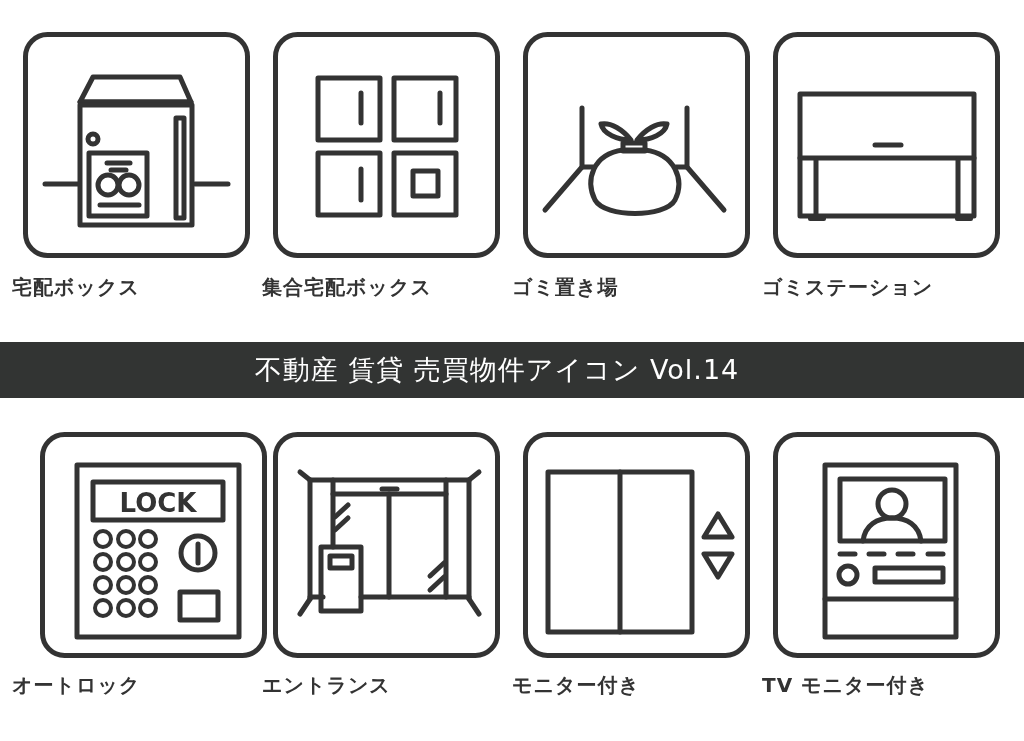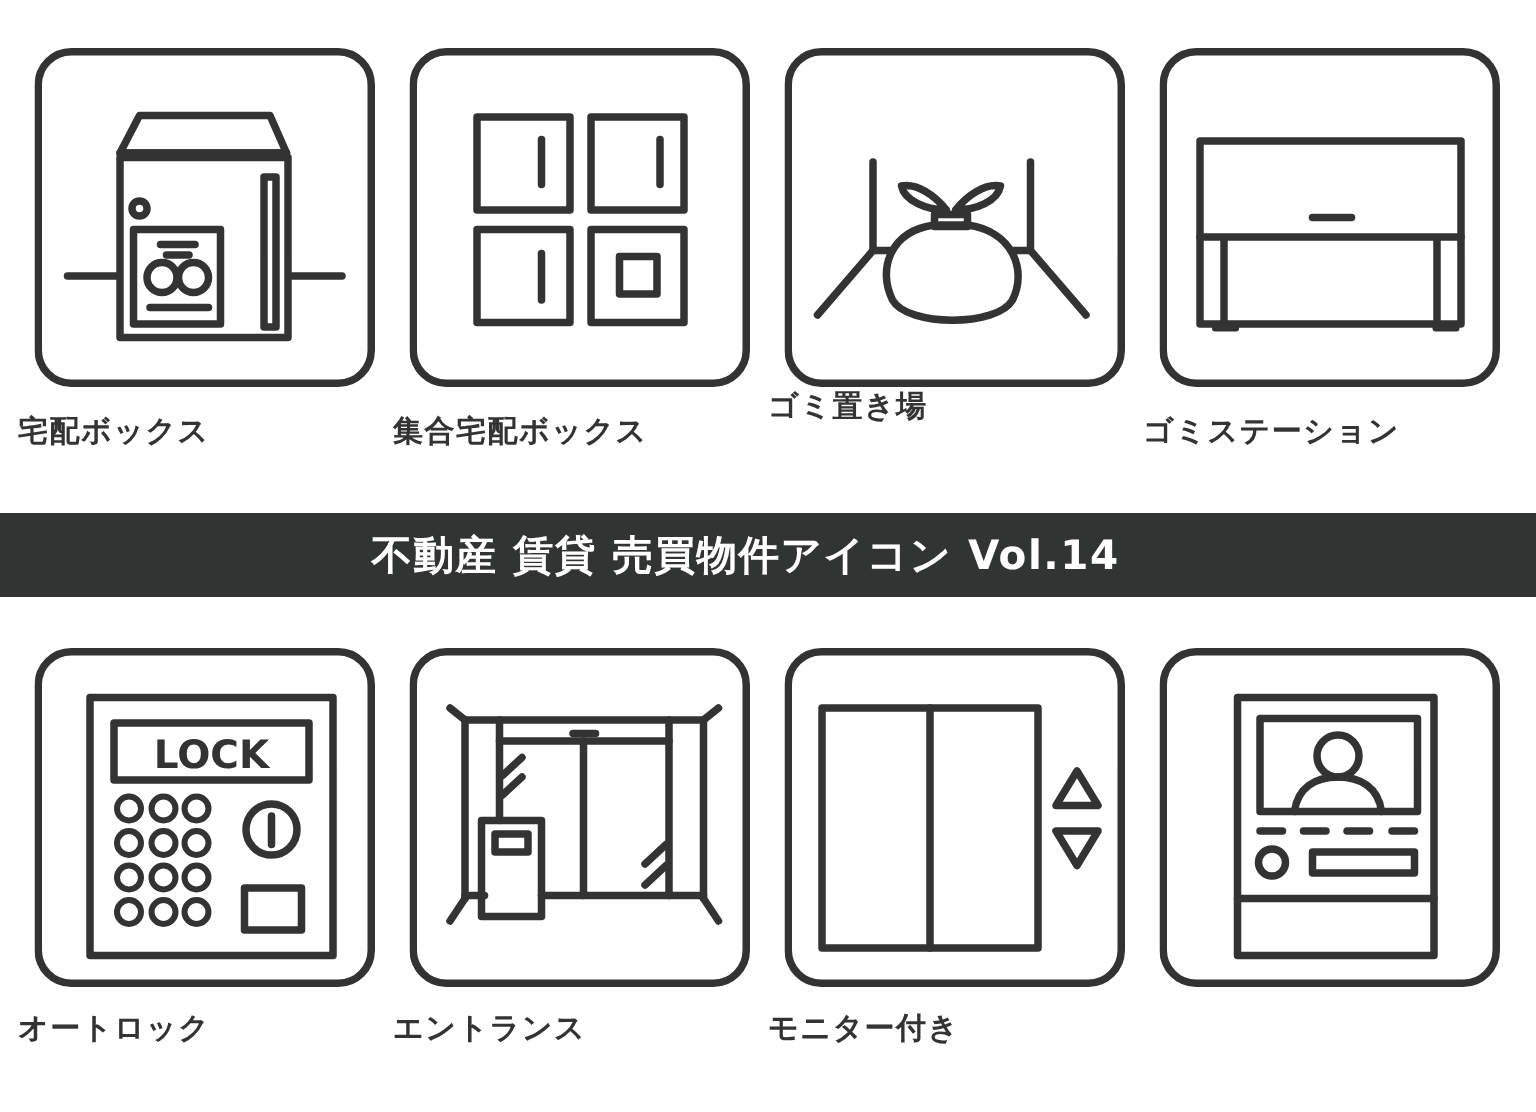--- a/index.html
+++ b/index.html
@@ -4,21 +4,21 @@
   <style>
     html, body { margin: 0; padding: 0; background: #ffffff; }
     body { width: 1024px; height: 741px; position: relative; overflow: hidden;
            font-family: "DejaVu Sans", "Liberation Sans", sans-serif; color: #333; }
     .tile { position: absolute; width: 227px; height: 226px; box-sizing: border-box; }
     .tile svg { position: absolute; left: 0; top: 0; width: 227px; height: 226px; }
     .label { position: absolute; width: 250px; text-align: left; font-weight: bold;
              font-size: 20px; line-height: 26px; color: #333; letter-spacing: 1px; }
     .banner { position: absolute; left: 0; top: 342px; width: 1024px; height: 56px;
               background: #323433; color: #ffffff; display: flex; align-items: center;
-              justify-content: center; font-size: 27px; font-weight: bold; letter-spacing: 1px; }
+              justify-content: center; font-size: 27px; font-weight: normal; letter-spacing: 1px; }
     .banner .gap { display: inline-block; width: 30px; }
     .s { fill: none; stroke: #333; stroke-width: 5; stroke-linecap: round; stroke-linejoin: round; }
     .f { fill: #333; }
   </style>
 </head>
 <body>
 
 <div class="tile" style="left:23px; top:32px;">
   <svg viewBox="0 0 227 226">
     <rect class="s" x="2.5" y="2.5" width="222" height="221" rx="22"></rect>
@@ -69,42 +69,42 @@
     <line class="s" x1="59" y1="135" x2="70" y2="135"></line>
     <line class="s" x1="153" y1="135" x2="164" y2="135"></line>
 
     <path class="s" d="M100,118 C70,122 62,148 72,168 C82,186 142,186 152,168 C162,148 152,122 122,118 Z"></path>
     <rect class="s" x="100" y="111" width="22" height="8"></rect>
 
     <path class="s" d="M108,108 C100,98 88,90 78,92 C80,102 95,108 108,108 Z"></path>
     <path class="s" d="M114,108 C122,98 134,90 144,92 C142,102 128,108 114,108 Z"></path>
   </svg>
 </div>
-<div class="label" style="left:512px; top:258px;font-family:Liberation Serif, serif;">ゴミ置き場</div>
+<div class="label" style="left:512px; top:274px;">ゴミ置き場</div>
 
 <div class="tile" style="left:773px; top:32px;">
   <svg viewBox="0 0 227 226">
     <rect class="s" x="2.5" y="2.5" width="222" height="221" rx="22"></rect>
     <rect class="s" x="27" y="62" width="174" height="122"></rect>
     <line class="s" x1="27" y1="126" x2="201" y2="126"></line>
     <line class="s" x1="102" y1="113" x2="128" y2="113"></line>
     <line class="s" x1="43" y1="128" x2="43" y2="184"></line>
     <line class="s" x1="185" y1="128" x2="185" y2="184"></line>
     <rect class="f" x="35" y="183" width="18" height="6" rx="2"></rect>
     <rect class="f" x="182" y="183" width="18" height="6" rx="2"></rect>
   </svg>
 </div>
 <div class="label" style="left:762px; top:274px;">ゴミステーション</div>
 
 <div class="banner">
   <span>不動産 賃貸 売買物件アイコン Vol.14</span>
   <span class="gap"></span>
 </div>
 
-<div class="tile" style="left:23px; top:432px;padding-left:48px;">
+<div class="tile" style="left:40px; top:432px;padding-left:48px;">
   <svg viewBox="0 0 227 226">
     <rect class="s" x="2.5" y="2.5" width="222" height="221" rx="22"></rect>
     <rect class="s" x="37" y="33" width="162" height="172"></rect>
     <rect class="s" x="53" y="50" width="130" height="38"></rect>
     <text x="118" y="80" text-anchor="middle" font-family="DejaVu Sans, sans-serif" font-weight="bold" font-size="26" fill="#333">LOCK</text>
 
     <g class="s" style="stroke-width:4">
       <circle cx="63" cy="107" r="8"></circle>
         <circle cx="86" cy="107" r="8"></circle>
         <circle cx="108" cy="107" r="8"></circle>
@@ -180,13 +180,14 @@
     <line class="s" x1="96" y1="122" x2="111" y2="122"></line>
     <line class="s" x1="125" y1="122" x2="140" y2="122"></line>
     <line class="s" x1="155" y1="122" x2="170" y2="122"></line>
 
     <circle class="s" cx="75" cy="143" r="9"></circle>
     <rect class="s" x="102" y="136" width="68" height="14"></rect>
     <line class="s" x1="52" y1="167" x2="183" y2="167"></line>
   </svg>
 </div>
 <div class="label" style="left:762px; top:672px;">
+  <div>TV モニター付き</div>
 </div>
 
 </body></html>

